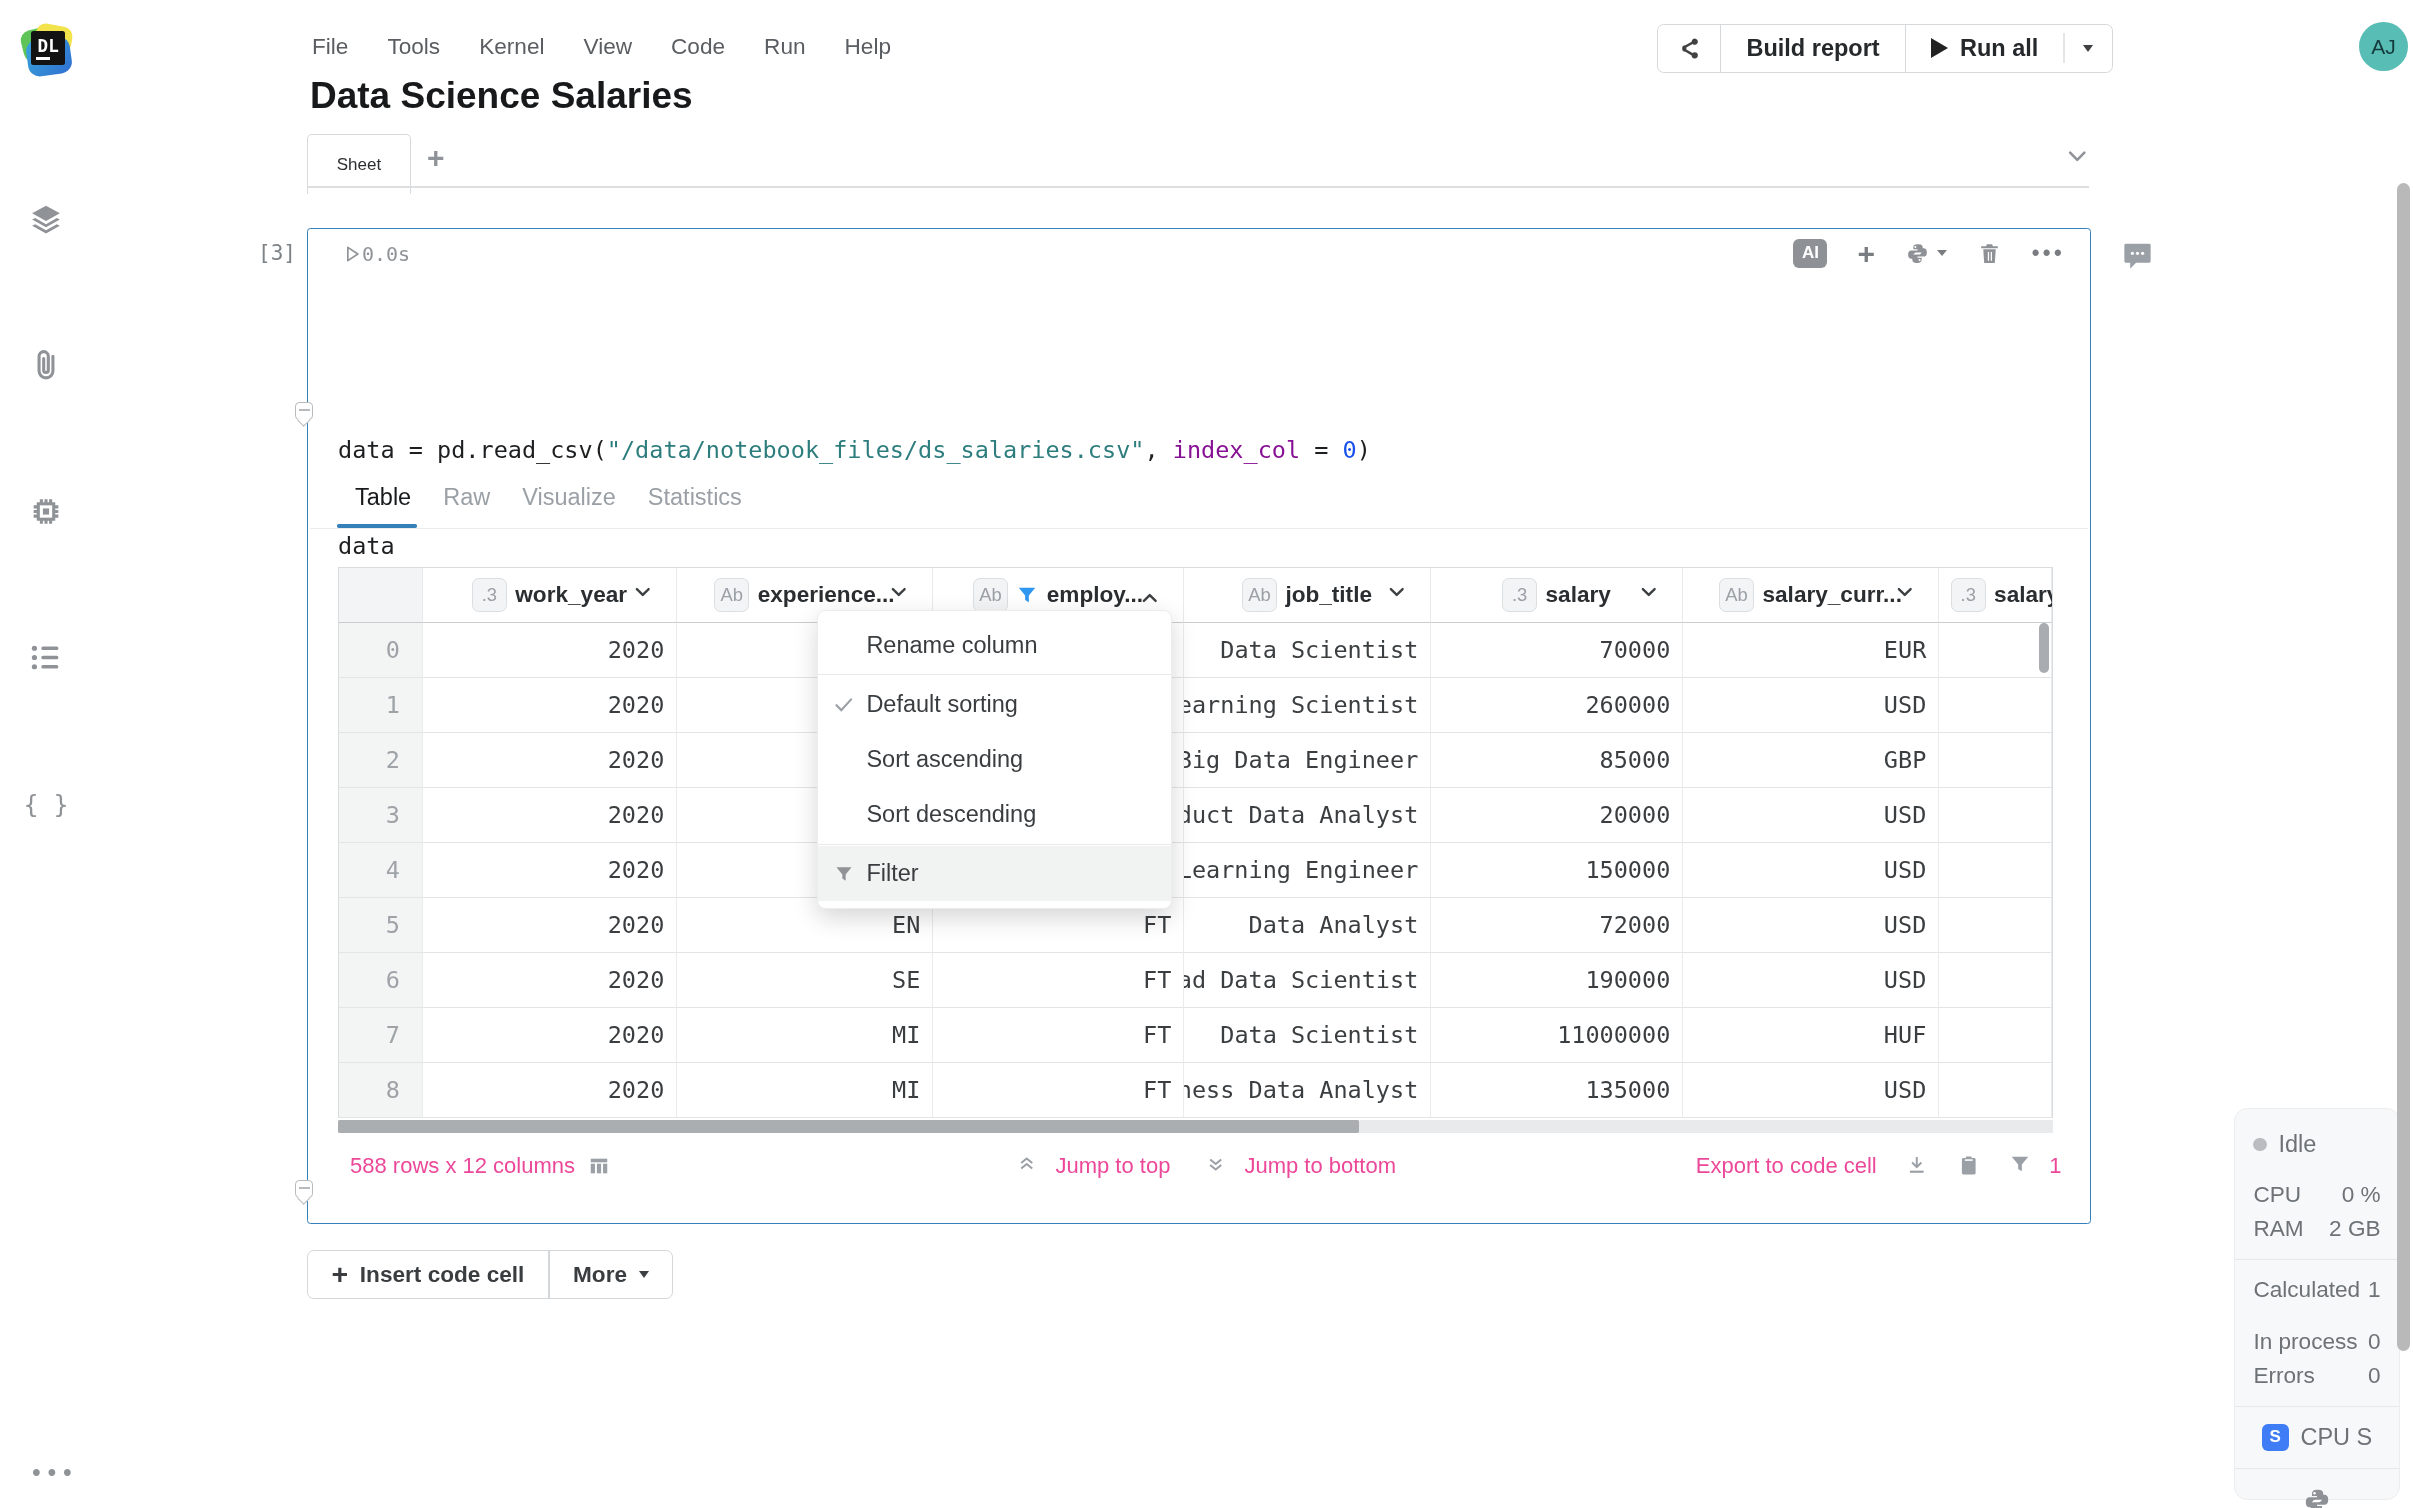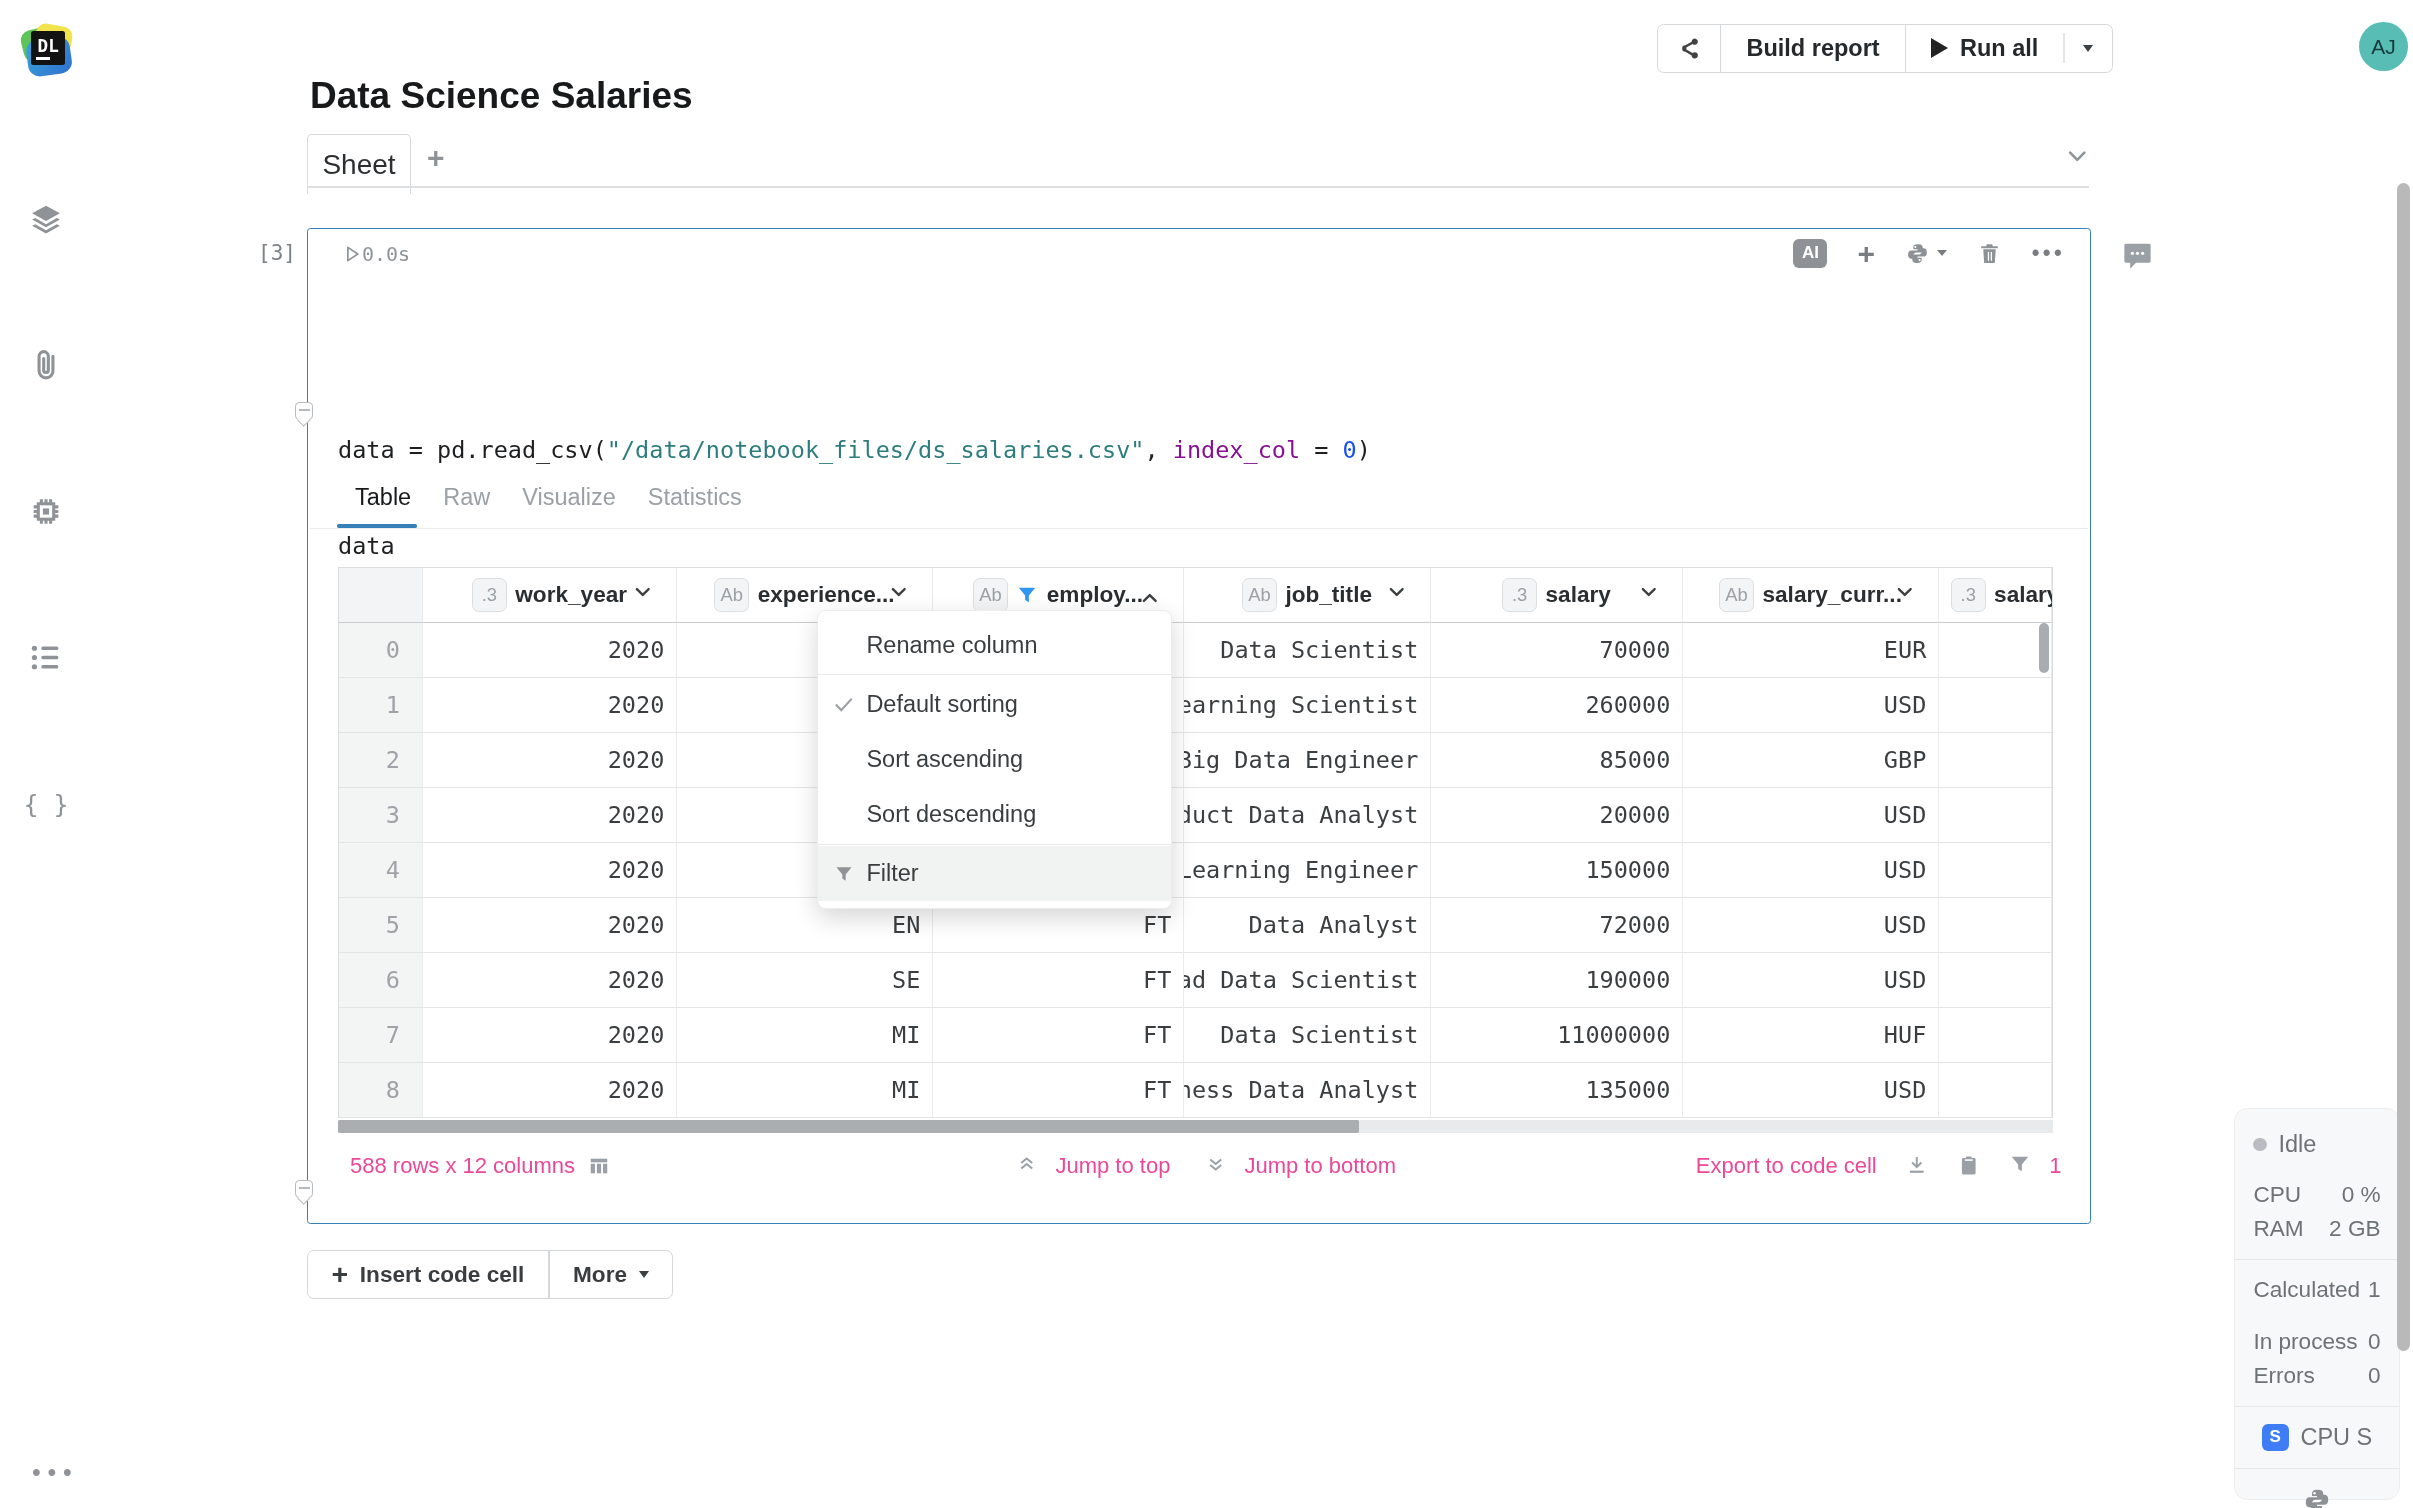--- a/index.html
+++ b/index.html
@@ -20,21 +20,21 @@
   .logo .b2{position:absolute;right:0;top:0;width:37px;height:27px;border-radius:10px;background:#f2e24c;transform:rotate(10deg)}
   .logo .b3{position:absolute;left:5px;bottom:0;width:44px;height:37px;border-radius:11.7px;background:linear-gradient(135deg,#3aa7da,#2f6fd0);transform:rotate(-8deg)}
   .logo .core{position:absolute;left:9.2px;top:5.9px;width:34px;height:34px;background:#131313;border-radius:2.5px;color:#fff;font:bold 17.6px var(--mono);display:flex;align-items:center;justify-content:center;flex-direction:column}
   .logo .core .ul{width:13.4px;height:2.5px;background:#fff;margin-top:1.7px;align-self:flex-start;margin-left:5px}
   .braces{font:25px var(--mono);color:var(--gray)}
 
   
   .menubar{position:absolute;left:312px;top:34px;display:flex;gap:39px;font-size:22.6px;color:#5a5e62}
   .menubar span{cursor:default}
   .page-title{position:absolute;left:310px;top:75px;font-size:37px;font-weight:bold;color:#17191b}
-  .sheet-tab{position:absolute;left:307px;top:134px;width:104px;height:60px;background:#fff;border:1.7px solid #d7dadc;border-bottom:none;border-radius:5px 5px 0 0;display:flex;align-items:center;justify-content:center;font-size:28px;color:#2c2f31}
+  .sheet-tab{position:absolute;left:307px;top:134px;width:104px;height:60px;background:#fff;border:1.7px solid #d7dadc;border-bottom:none;border-radius:5px 5px 0 0;display:flex;align-items:center;justify-content:center;font-size:17px;color:#2c2f31}
   .sheet-plus{position:absolute;left:427px;top:141px;font-size:30px;color:var(--gray);font-weight:bold}
   .sheet-line{position:absolute;left:307px;top:186px;width:1782px;height:1.7px;background:#dcdedf}
   .sheet-collapse{position:absolute;left:2063px;top:142px}
 
   .tb-group{position:absolute;left:1657px;top:23.5px;height:49px;border:1.7px solid #d6d9db;border-radius:6.7px;display:flex;align-items:stretch;background:#fff}
   .tb-seg{display:flex;align-items:center;justify-content:center;gap:11.7px;font-size:23.5px;font-weight:bold;color:#26292b;padding:8px 25px}
   .tb-div{width:1.7px;background:#d6d9db}
   .tb-div-thin{width:1.7px;background:#e3e5e7;margin:8.4px 0}
   .play-tri{width:0;height:0;border-left:17px solid #222;border-top:10px solid transparent;border-bottom:10px solid transparent}
   .caret{width:0;height:0;border-left:7.5px solid transparent;border-right:7.5px solid transparent;border-top:9.2px solid #3c4043}
@@ -161,20 +161,29 @@
           <circle cx="4.5" cy="18" r="1.7"></circle>
           <rect x="9" y="4.9" width="11" height="2.2" rx="1"></rect>
           <rect x="9" y="10.9" width="11" height="2.2" rx="1"></rect>
           <rect x="9" y="16.9" width="11" height="2.2" rx="1"></rect>
         </svg>
     </div>
     <div class="side-icon braces" style="top:804px">{ }</div>
     <div class="corner-dots">•••</div>
   </div>
 
+  <div class="menubar">
+    <span>File</span>
+    <span>Tools</span>
+    <span>Kernel</span>
+    <span>View</span>
+    <span>Code</span>
+    <span>Run</span>
+    <span>Help</span>
+  </div>
   <div class="page-title">Data Science Salaries</div>
 
   <div class="sheet-tab">
       <span>Sheet</span>
     </div>
   <div class="sheet-plus">+</div>
   <div class="sheet-line"></div>
   <div class="sheet-collapse">
     <svg width="28.5" height="28.5" viewBox="0 0 24 24">
         <path d="M6 9l6 6 6-6" fill="none" stroke="#8f9397" stroke-width="2.2" stroke-linecap="round" stroke-linejoin="round"></path>

